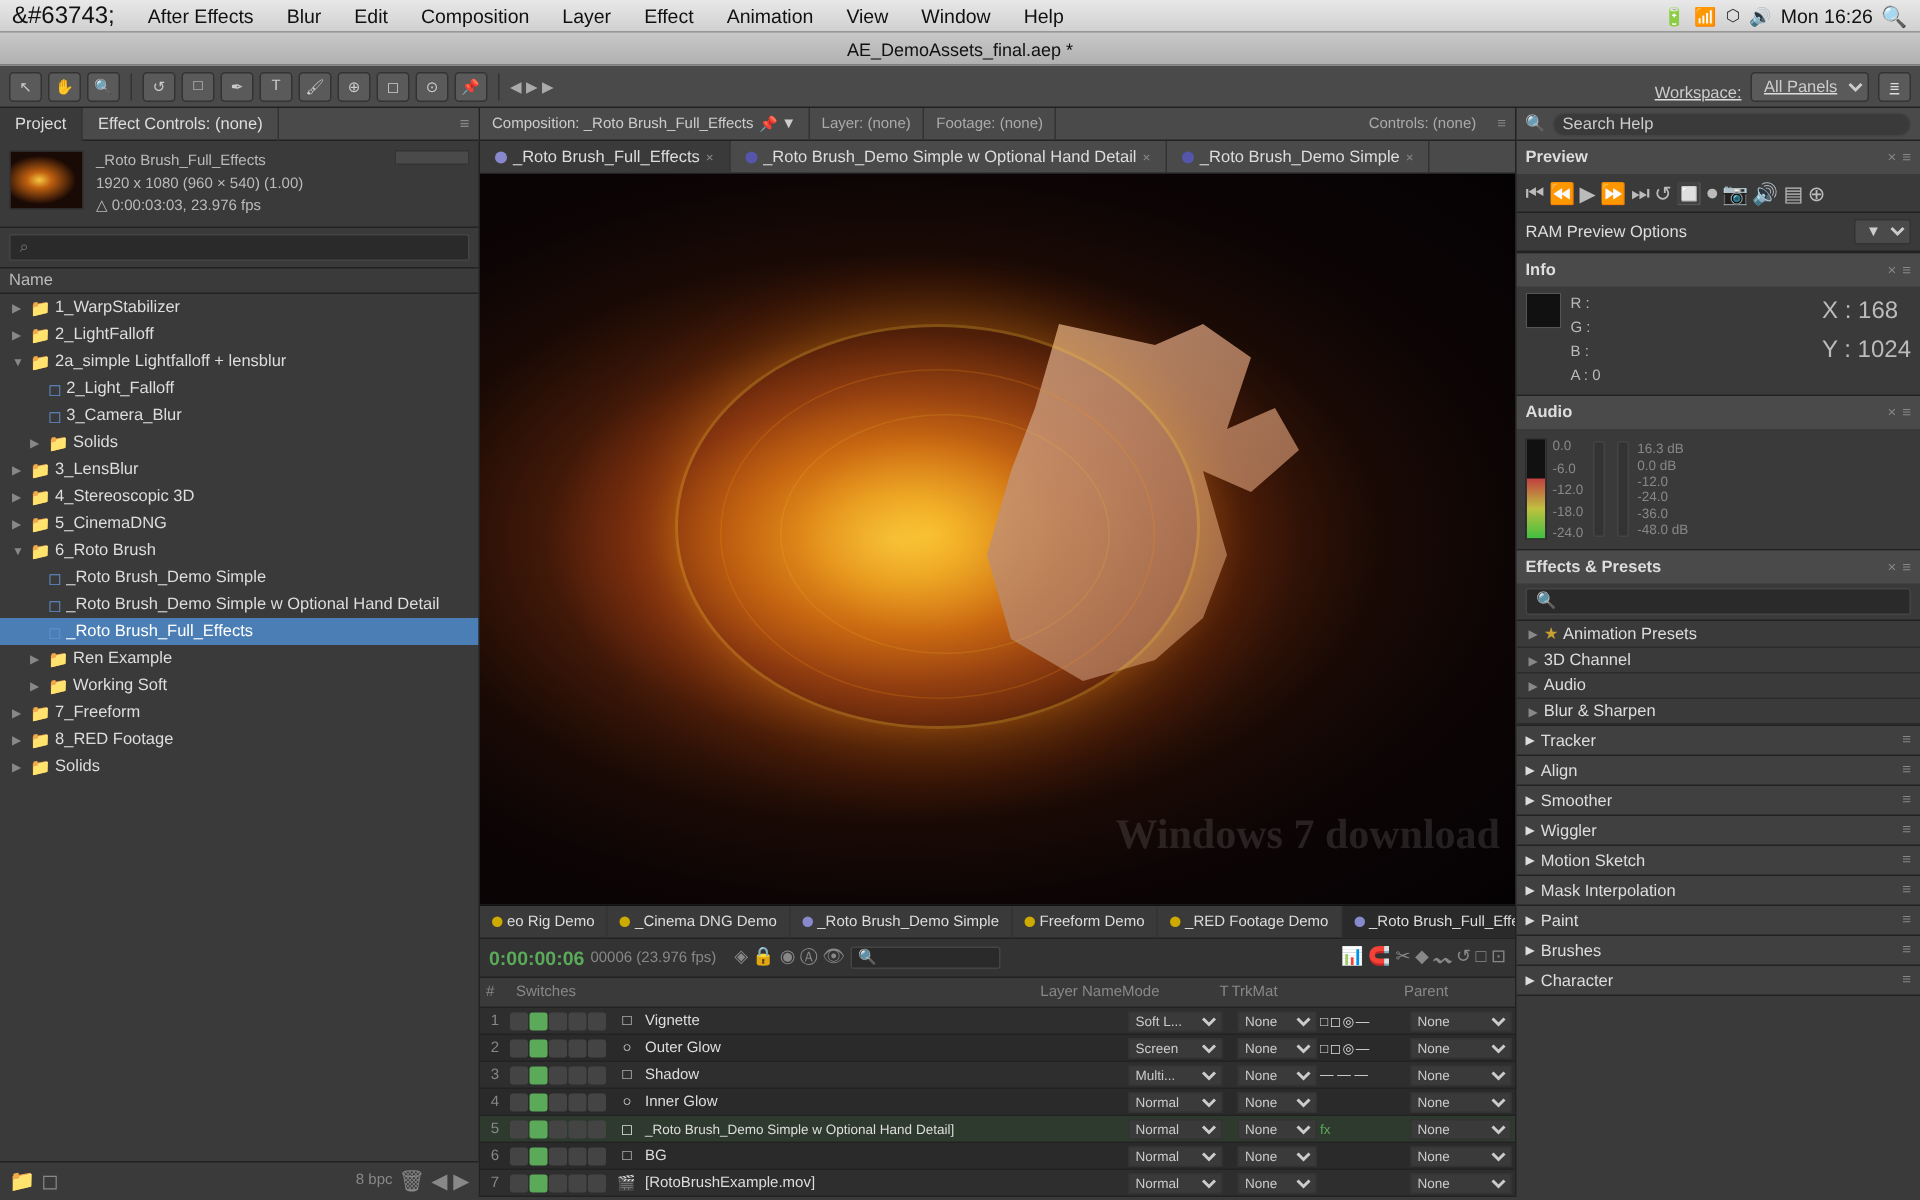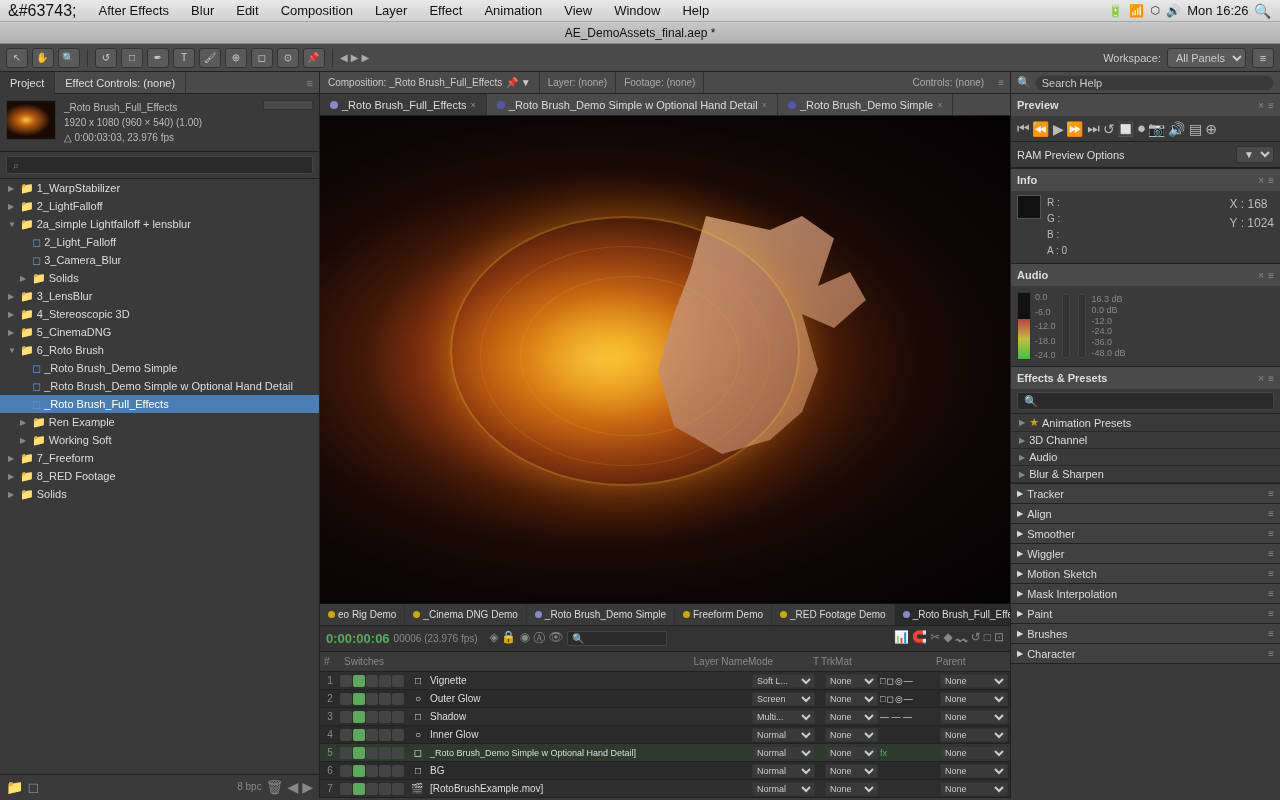--- a/index.html
+++ b/index.html
@@ -28,21 +28,21 @@
       width: 1280px; height: 28px; background: #4a4a4a;
       display: flex; align-items: center; padding: 0 6px; gap: 4px;
       border-bottom: 1px solid #222;
     }
     .toolbar-btn {
       width: 22px; height: 20px; background: #5a5a5a; border: 1px solid #333;
       border-radius: 3px; display: flex; align-items: center; justify-content: center;
       cursor: pointer; font-size: 10px; color: #ccc;
     }
     .toolbar-separator { width: 1px; height: 18px; background: #333; margin: 0 3px; }
-    .toolbar-right { margin-left: auto; display: flex; align-items: center; gap: 6px; }
+    .toolbar-right { margin-left: auto; display: flex; align-items: flex-end; gap: 6px; text-decoration: underline; }
     .workspace-label { color: #ccc; font-size: 11px; }
     .workspace-select {
       background: #5a5a5a; border: 1px solid #333; color: #ccc; font-size: 11px;
       padding: 2px 4px; border-radius: 3px;
     }
 
     
     #main { display: flex; width: 1280px; height: 726px; }
 
     
@@ -164,21 +164,21 @@
     #frame-rate-row { display: flex; padding: 3px 6px; align-items: center; border-bottom: 1px solid #222; font-size: 10px; color: #aaa; }
     .fr-label { width: 80px; }
     .fr-skip { width: 50px; }
     .fr-res { }
 
     
     #info-section { }
     #info-content { display: flex; padding: 4px 6px; gap: 6px; }
     #color-swatch { width: 24px; height: 24px; background: #111; border: 1px solid #555; }
     #color-values { font-size: 10px; color: #bbb; line-height: 1.6; }
-    #xy-values { font-size: 12px; color: #bbb; line-height: 1.6; margin-left: auto; }
+    #xy-values { font-size: 16px; color: #bbb; line-height: 1.6; margin-left: auto; }
 
     
     #audio-section { }
     #audio-content { display: flex; padding: 6px; gap: 4px; height: 80px; }
     .audio-meter { width: 14px; background: #111; border: 1px solid #333; position: relative; overflow: hidden; }
     .meter-fill { position: absolute; bottom: 0; width: 100%; background: linear-gradient(to top, #40c040, #c0c040, #c04040); }
     .audio-labels { display: flex; flex-direction: column; justify-content: space-between; font-size: 9px; color: #888; }
     .audio-fader { width: 8px; background: #333; border: 1px solid #444; border-radius: 2px; margin: 2px; }
     .audio-dB { display: flex; flex-direction: column; font-size: 9px; color: #888; justify-content: space-between; padding: 2px 0; }
 
@@ -273,20 +273,23 @@
       </div>
       <div style="margin-left:auto;">
         <div style="width:50px; height:10px; background:#4a4a4a; border:1px solid #333; margin-bottom:2px;"></div>
       </div>
     </div>
 
     <div id="project-search">
       <input class="search-input" type="text" placeholder="⌕" style="">
     </div>
 
+    <div id="project-header">
+      <span>Name</span>
+    </div>
 
     <div id="project-tree">
       <div class="tree-item">
         <span class="tree-indent" style="width:4px;"></span>
         <span class="tree-arrow">▶</span>
         <span class="tree-icon folder-icon">📁</span>
         <span>1_WarpStabilizer</span>
       </div>
       <div class="tree-item">
         <span class="tree-indent" style="width:4px;"></span>
@@ -438,20 +441,21 @@
       <div id="viewer-image">
 
         <div class="swirl-overlay"></div>
 
         <div class="hand-overlay"></div>
 
         <div style="position:absolute; left:130px; top:100px; width:350px; height:270px; border-radius:50%; border:2px solid rgba(255,200,50,0.3); box-shadow:0 0 40px rgba(255,180,20,0.3);"></div>
         <div style="position:absolute; left:160px; top:130px; width:290px; height:220px; border-radius:50%; border:1px solid rgba(255,150,20,0.2);"></div>
         <div style="position:absolute; left:200px; top:160px; width:220px; height:160px; border-radius:50%; border:1px solid rgba(255,200,50,0.15);"></div>
 
+        <div style="position:absolute; bottom:30px; right:10px; font-size:28px; font-weight:bold; color:rgba(200,200,200,0.15); font-family:serif;">Windows 7 download</div>
       </div>
 
     </div>
 
     <div id="timeline-panel">
 
       <div id="timeline-tabs">
         <div class="tl-tab">
           <span class="tl-tab-dot" style="background:#ccaa00;"></span>
           <span>eo Rig Demo</span>

